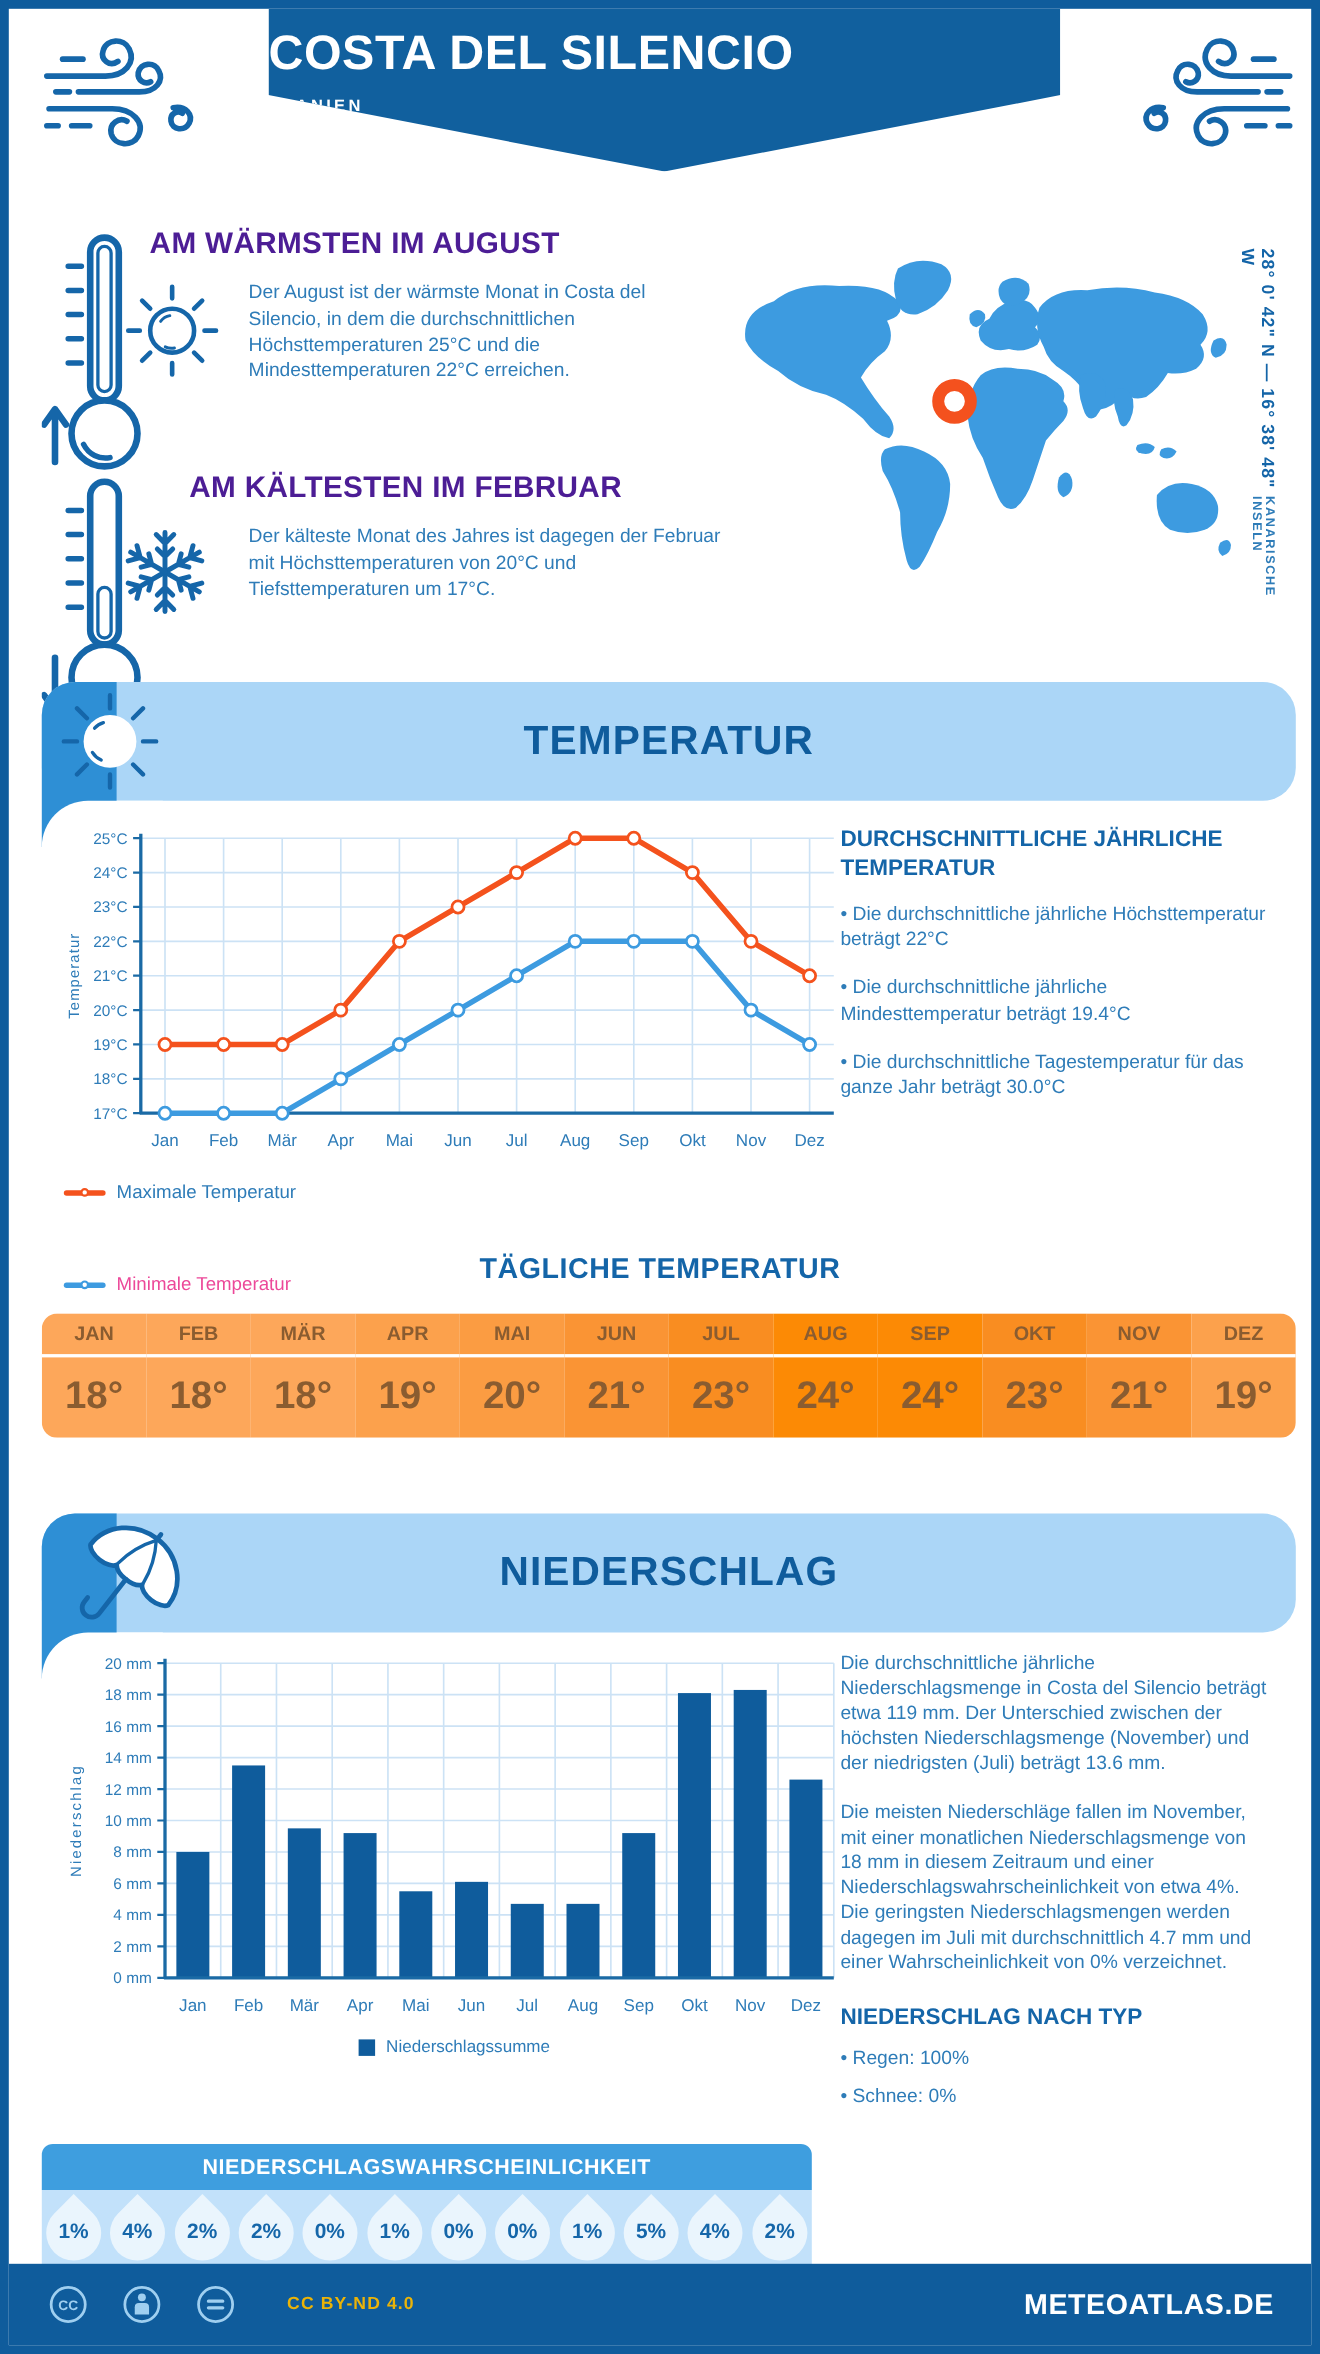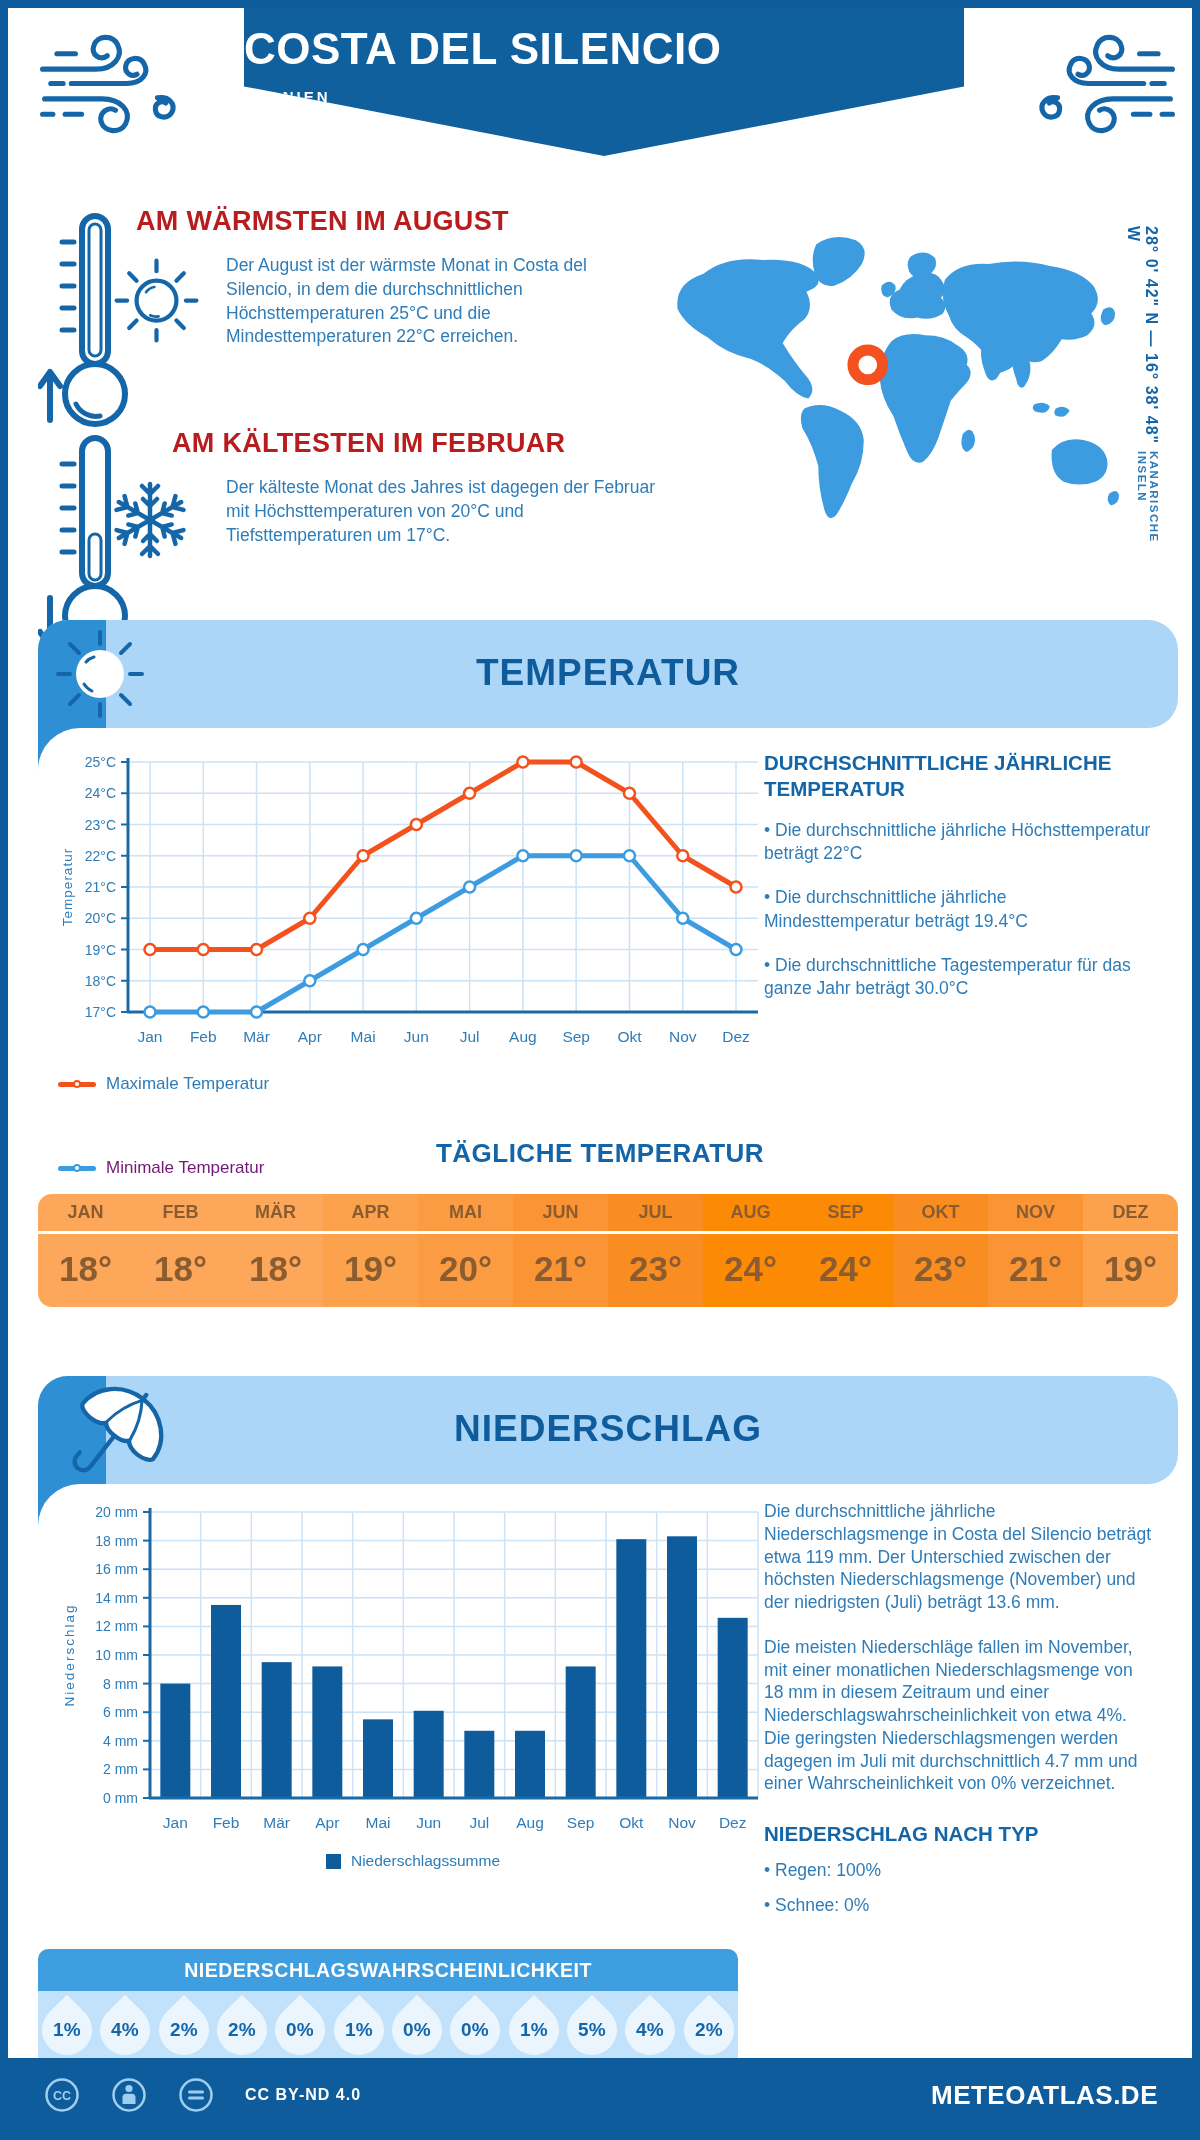--- a/index.html
+++ b/index.html
@@ -9,21 +9,21 @@
   
   .ribbon{position:absolute;left:236px;top:0;width:720px;height:148px;background:#11609E;
           clip-path:polygon(0 0,100% 0,100% 53%,50% 100%,0 53%);text-align:left;color:#fff;}
   .ribbon-title{margin-top:16px;font-size:44px;font-weight:bold;letter-spacing:.5px;}
   .ribbon-sub{margin-top:14px;font-size:15px;letter-spacing:3px;font-weight:bold;}
   .wind{position:absolute;top:16px;}
   .wind.left{left:28px;}
   .wind.right{left:1006px;transform:scaleX(-1);}
 
   
-  .hl-heading{position:absolute;font-size:27px;font-weight:bold;color:#b91c1c;letter-spacing:.3px;}
+  .hl-heading{position:absolute;font-size:27px;font-weight:bold;color:#4c1d95;letter-spacing:.3px;}
   .hl-text{position:absolute;font-size:17.5px;line-height:1.36;color:#2E7CB8;}
 
   
   .coords{position:absolute;left:1116px;top:218px;height:360px;writing-mode:vertical-rl;display:flex;gap:6px;}
   .coords .c1{font-size:16px;font-weight:bold;color:#1465A8;letter-spacing:1px;}
   .coords .c2{font-size:11.5px;font-weight:bold;color:#2E7CB8;letter-spacing:1.5px;}
 
   
   .banner{position:absolute;left:30px;width:1140px;height:150px;}
   .banner .light{position:absolute;left:0;top:0;width:1140px;height:108px;background:#ABD6F7;border-radius:30px;}
@@ -62,21 +62,21 @@
   .prob .pbody{height:108px;background:#C2E1FA;border-radius:0 0 10px 10px;display:flex;}
   .drop-col{flex:1;display:flex;flex-direction:column;align-items:center;}
   .drop{width:50px;height:50px;margin-top:14px;background:#EAF5FD;border-radius:0 50% 50% 50%;transform:rotate(45deg);
         display:flex;align-items:center;justify-content:center;}
   .drop span{transform:rotate(-45deg);font-size:19px;font-weight:bold;color:#1566A9;}
   .drop-m{margin-top:9px;font-size:12.5px;font-weight:bold;color:#1566A9;}
 
   
   .footer{position:absolute;left:0;bottom:0;width:1184px;height:74px;background:#0F5C9C;display:flex;align-items:center;padding:0 34px;}
   .cc-group{display:flex;align-items:center;gap:27px;}
-  .cc-label{margin-left:2px;font-size:16px;font-weight:bold;color:#ffffff;letter-spacing:1px;}
+  .cc-label{margin-left:18px;font-size:16px;font-weight:bold;color:#eab308;letter-spacing:1px;}
   .site{margin-left:auto;font-size:26px;font-weight:bold;color:#fff;letter-spacing:.5px;}
 </style>
 </head>
 <body>
 
 <div class="page">
 
   <div class="wind left">
     <svg width="165" height="118" viewBox="0 0 160 115" fill="none" stroke="#1566A9" stroke-width="5" stroke-linecap="round">
       <path d="M6 44 H58 C75 44 85 32 79 20 C74 10 59 11 56 21 C53 30 62 36 69 31"></path>
@@ -292,21 +292,21 @@
       <div class="legend-item" style="color: rgb(46, 124, 184);">
         <span class="legend-line" style="color: rgb(244, 82, 29);">
           <span class="dot"></span>
         </span>
         <span style="color: rgb(46, 124, 184);">Maximale Temperatur</span>
       </div>
       <div class="legend-item" style="color: rgb(46, 124, 184);">
         <span class="legend-line" style="color: rgb(61, 155, 224);">
           <span class="dot"></span>
         </span>
-        <span style="color: #701a75;">Minimale Temperatur</span>
+        <span style="color: #ec4899;">Minimale Temperatur</span>
       </div>
     </div>
 
   <div class="rcol" style="top:742px;">
     <h3>DURCHSCHNITTLICHE JÄHRLICHE TEMPERATUR</h3>
     <div class="bullet">• Die durchschnittliche jährliche Höchsttemperatur beträgt 22°C</div>
     <div class="bullet">• Die durchschnittliche jährliche Mindesttemperatur beträgt 19.4°C</div>
     <div class="bullet">• Die durchschnittliche Tagestemperatur für das ganze Jahr beträgt 30.0°C</div>
   </div>
 

